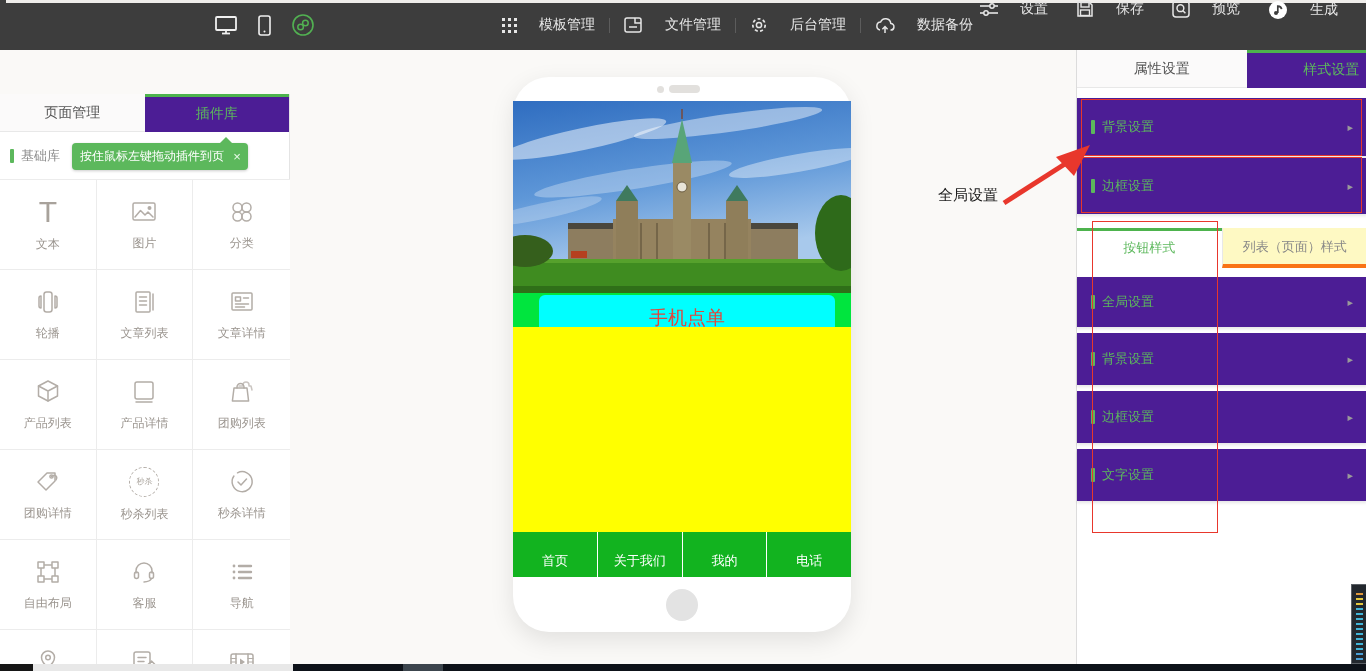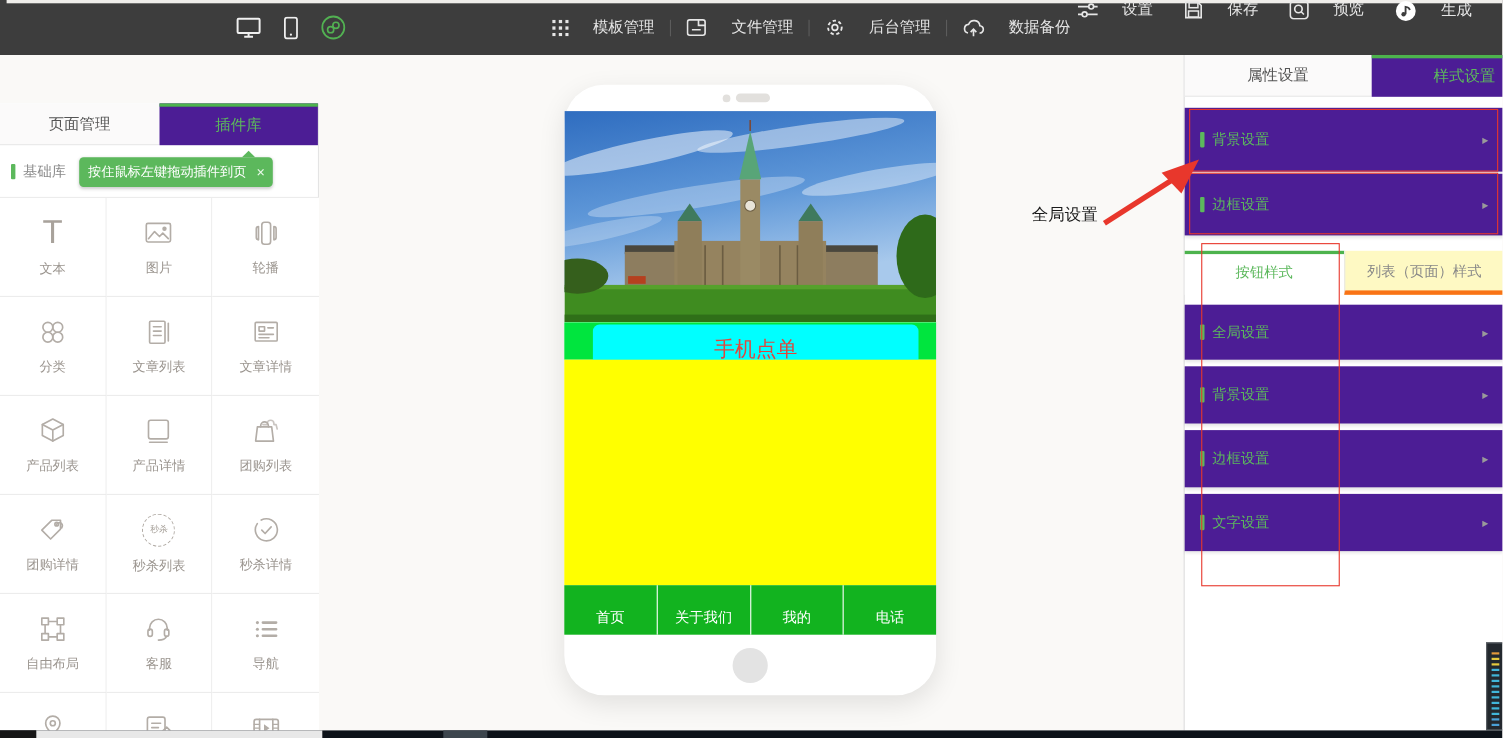--- a/index.html
+++ b/index.html
@@ -214,34 +214,34 @@
       <div class="pcell">
         <svg class="picon" width="28" height="28" viewBox="0 0 28 28">
             <rect x="3" y="5" width="22" height="17" rx="1.5"></rect>
             <circle cx="19.5" cy="10" r="2" fill="#b3ada7" stroke="none"></circle>
             <path d="M5 19 l5.5-6.5 4.5 4.5 3-3 5 5"></path>
           </svg>
         <span class="plabel">图片</span>
       </div>
       <div class="pcell">
         <svg class="picon" width="28" height="28" viewBox="0 0 28 28">
-            <rect x="10" y="4" width="8" height="20" rx="2.5"></rect>
-            <path d="M7 8 v12 a2 2 0 0 1-2-2 v-8 a2 2 0 0 1 2-2 z"></path>
-            <path d="M21 8 v12 a2 2 0 0 0 2-2 v-8 a2 2 0 0 0-2-2 z"></path>
-          </svg>
-        <span class="plabel">轮播</span>
-      </div>
-      <div class="pcell">
-        <svg class="picon" width="28" height="28" viewBox="0 0 28 28">
             <circle cx="9.5" cy="9.5" r="4.5"></circle>
             <circle cx="18.5" cy="9.5" r="4.5"></circle>
             <circle cx="9.5" cy="18.5" r="4.5"></circle>
             <circle cx="18.5" cy="18.5" r="4.5"></circle>
           </svg>
         <span class="plabel">分类</span>
+      </div>
+      <div class="pcell">
+        <svg class="picon" width="28" height="28" viewBox="0 0 28 28">
+            <rect x="10" y="4" width="8" height="20" rx="2.5"></rect>
+            <path d="M7 8 v12 a2 2 0 0 1-2-2 v-8 a2 2 0 0 1 2-2 z"></path>
+            <path d="M21 8 v12 a2 2 0 0 0 2-2 v-8 a2 2 0 0 0-2-2 z"></path>
+          </svg>
+        <span class="plabel">轮播</span>
       </div>
       <div class="pcell">
         <svg class="picon" width="28" height="28" viewBox="0 0 28 28">
             <rect x="6" y="4" width="14" height="20" rx="1"></rect>
             <path d="M9.5 9 h7 M9.5 13 h7 M9.5 17 h7"></path>
             <path d="M23 6 v16"></path>
           </svg>
         <span class="plabel">文章列表</span>
       </div>
       <div class="pcell">

